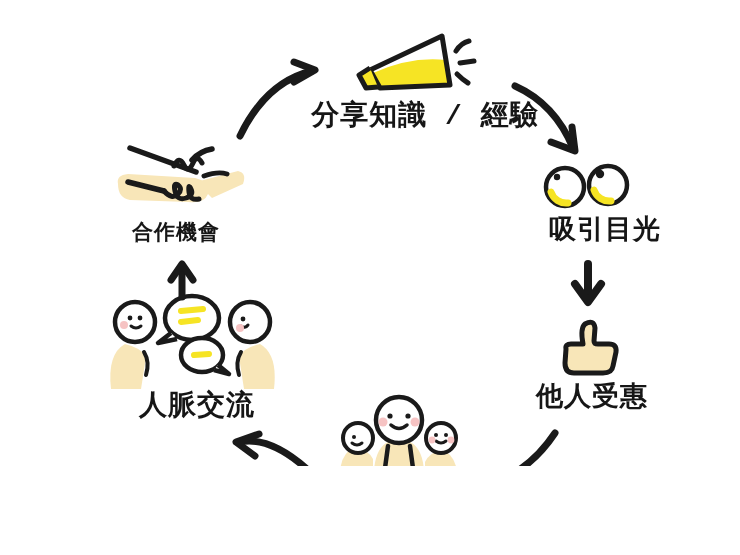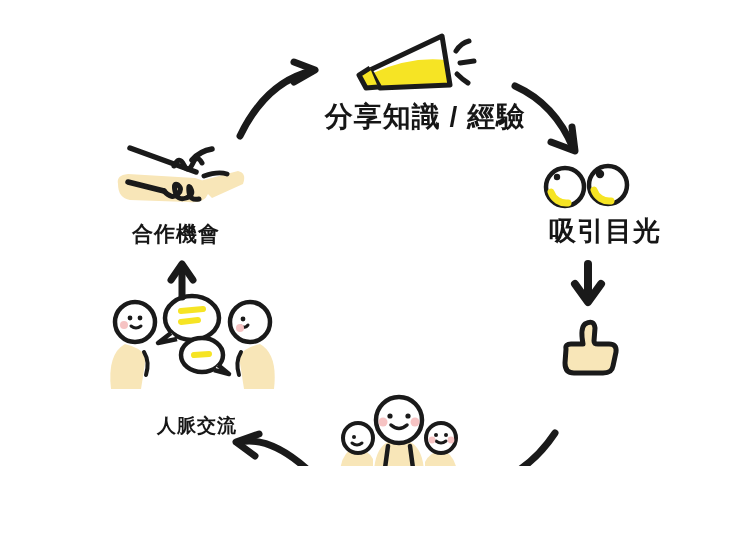--- a/index.html
+++ b/index.html
@@ -1,30 +1,30 @@
 <!DOCTYPE html>
 <html><head>
 <meta charset="utf-8">
 <style>
   html,body{margin:0;padding:0;background:#fff;}
   #stage{
     position:relative;width:740px;height:466px;background:#ffffff;overflow:hidden;
-    font-family:Liberation Sans, sans-serif;
+    font-family:Liberation Mono, monospace;
   }
   .abs{position:absolute;}
   .label{
     position:absolute;transform:translateX(-50%);
     font-weight:bold;font-size:28px;color:#161616;
     white-space:nowrap;letter-spacing:1px;line-height:1;
   }
   .lbl-share{left:425px;top:103px;}
   .lbl-attention{left:589px;top:218px;font-size:27px;margin-left:16px;}
   .lbl-benefit{left:592px;top:385px;font-size:27px;}
   .lbl-likeminded{left:406px;top:483px;font-size:27px;}
-  .lbl-network{left:197px;top:416px;font-size:19px;}
+  .lbl-network{left:197px;top:393px;font-size:28px;}
   .lbl-cooperation{left:176px;top:223px;font-size:21px;}
   .watermark-label{
     position:absolute;left:48px;top:524px;font-size:14px;letter-spacing:2px;
     color:#6e665c;font-weight:bold;
   }
   svg{display:block;}
 </style>
 </head>
 <body>
 
@@ -135,20 +135,21 @@
     <path d="M37 6 L14 14 L33 28" fill="none" stroke="#1a1a1a" stroke-width="7" stroke-linecap="round" stroke-linejoin="round"></path>
   </svg>
 
   <svg class="abs" style="left:162px;top:258px;" width="40" height="45" viewBox="0 0 40 45">
     <path d="M20 39 L20 12" fill="none" stroke="#1a1a1a" stroke-width="7" stroke-linecap="round"></path>
     <path d="M9 22 L20 6 L31 22" fill="none" stroke="#1a1a1a" stroke-width="7" stroke-linecap="round" stroke-linejoin="round"></path>
   </svg>
 
   <div class="label lbl-share">分享知識 / 經驗</div>
   <div class="label lbl-attention">吸引目光</div>
+  <div class="label lbl-benefit">他人受惠</div>
   <div class="label lbl-network">人脈交流</div>
   <div class="label lbl-cooperation">合作機會</div>
 
   <svg class="abs" style="left:12px;top:500px;" width="46" height="50" viewBox="0 0 46 50">
     <ellipse cx="23" cy="45" rx="20" ry="4.5" fill="#d4e6ab"></ellipse>
     <rect x="13" y="27" width="20" height="17" rx="7" fill="#fdf0d4" stroke="#d9c9a5" stroke-width="1.5"></rect>
     <rect x="15" y="37" width="17" height="6" rx="2" fill="#ffffff" stroke="#d9c9a5" stroke-width="1"></rect>
     <circle cx="23" cy="19" r="12" fill="#fdf3dc" stroke="#d9c9a5" stroke-width="1.5"></circle>
     <path d="M10 19 Q10 6 23 6 Q36 6 36 19 Q36 24 32 21.5 Q23 15.5 14 21.5 Q10 24 10 19 Z" fill="#9d7b50"></path>
     <circle cx="19" cy="21" r="1.3" fill="#3a3a3a"></circle>

